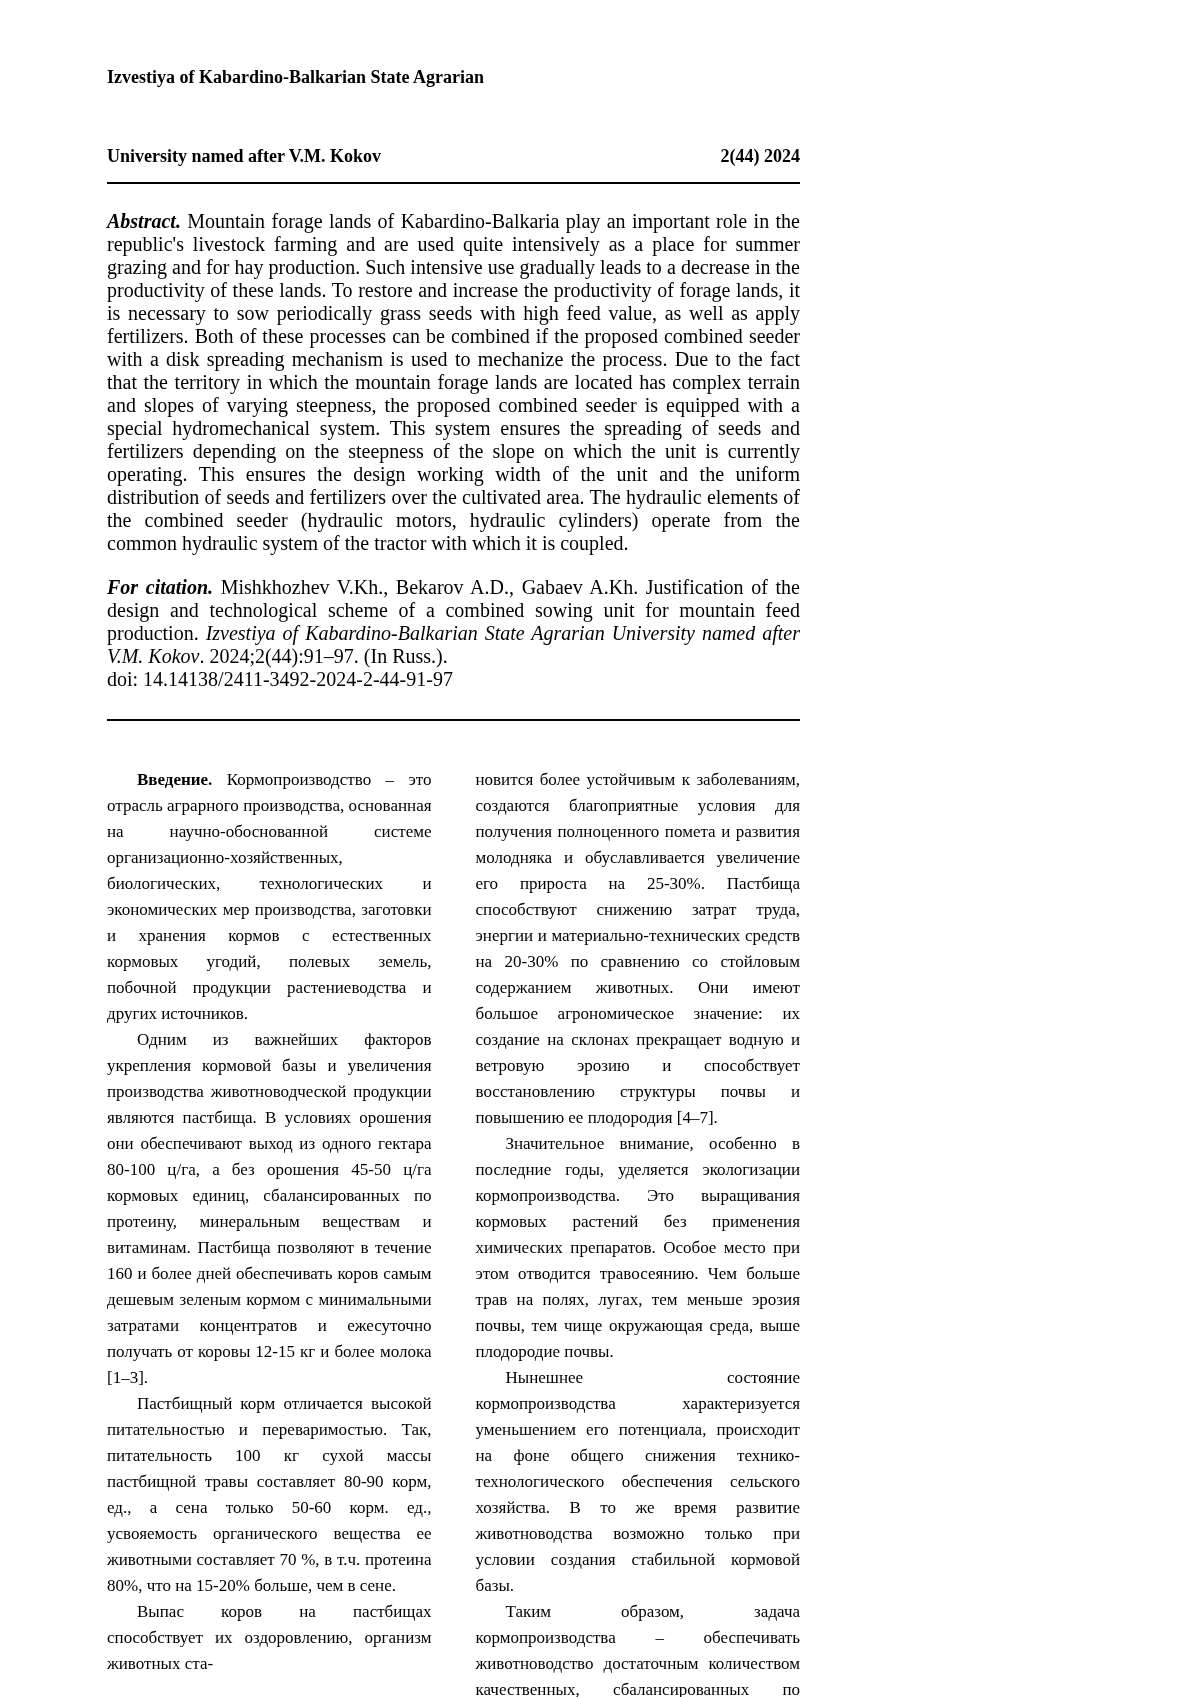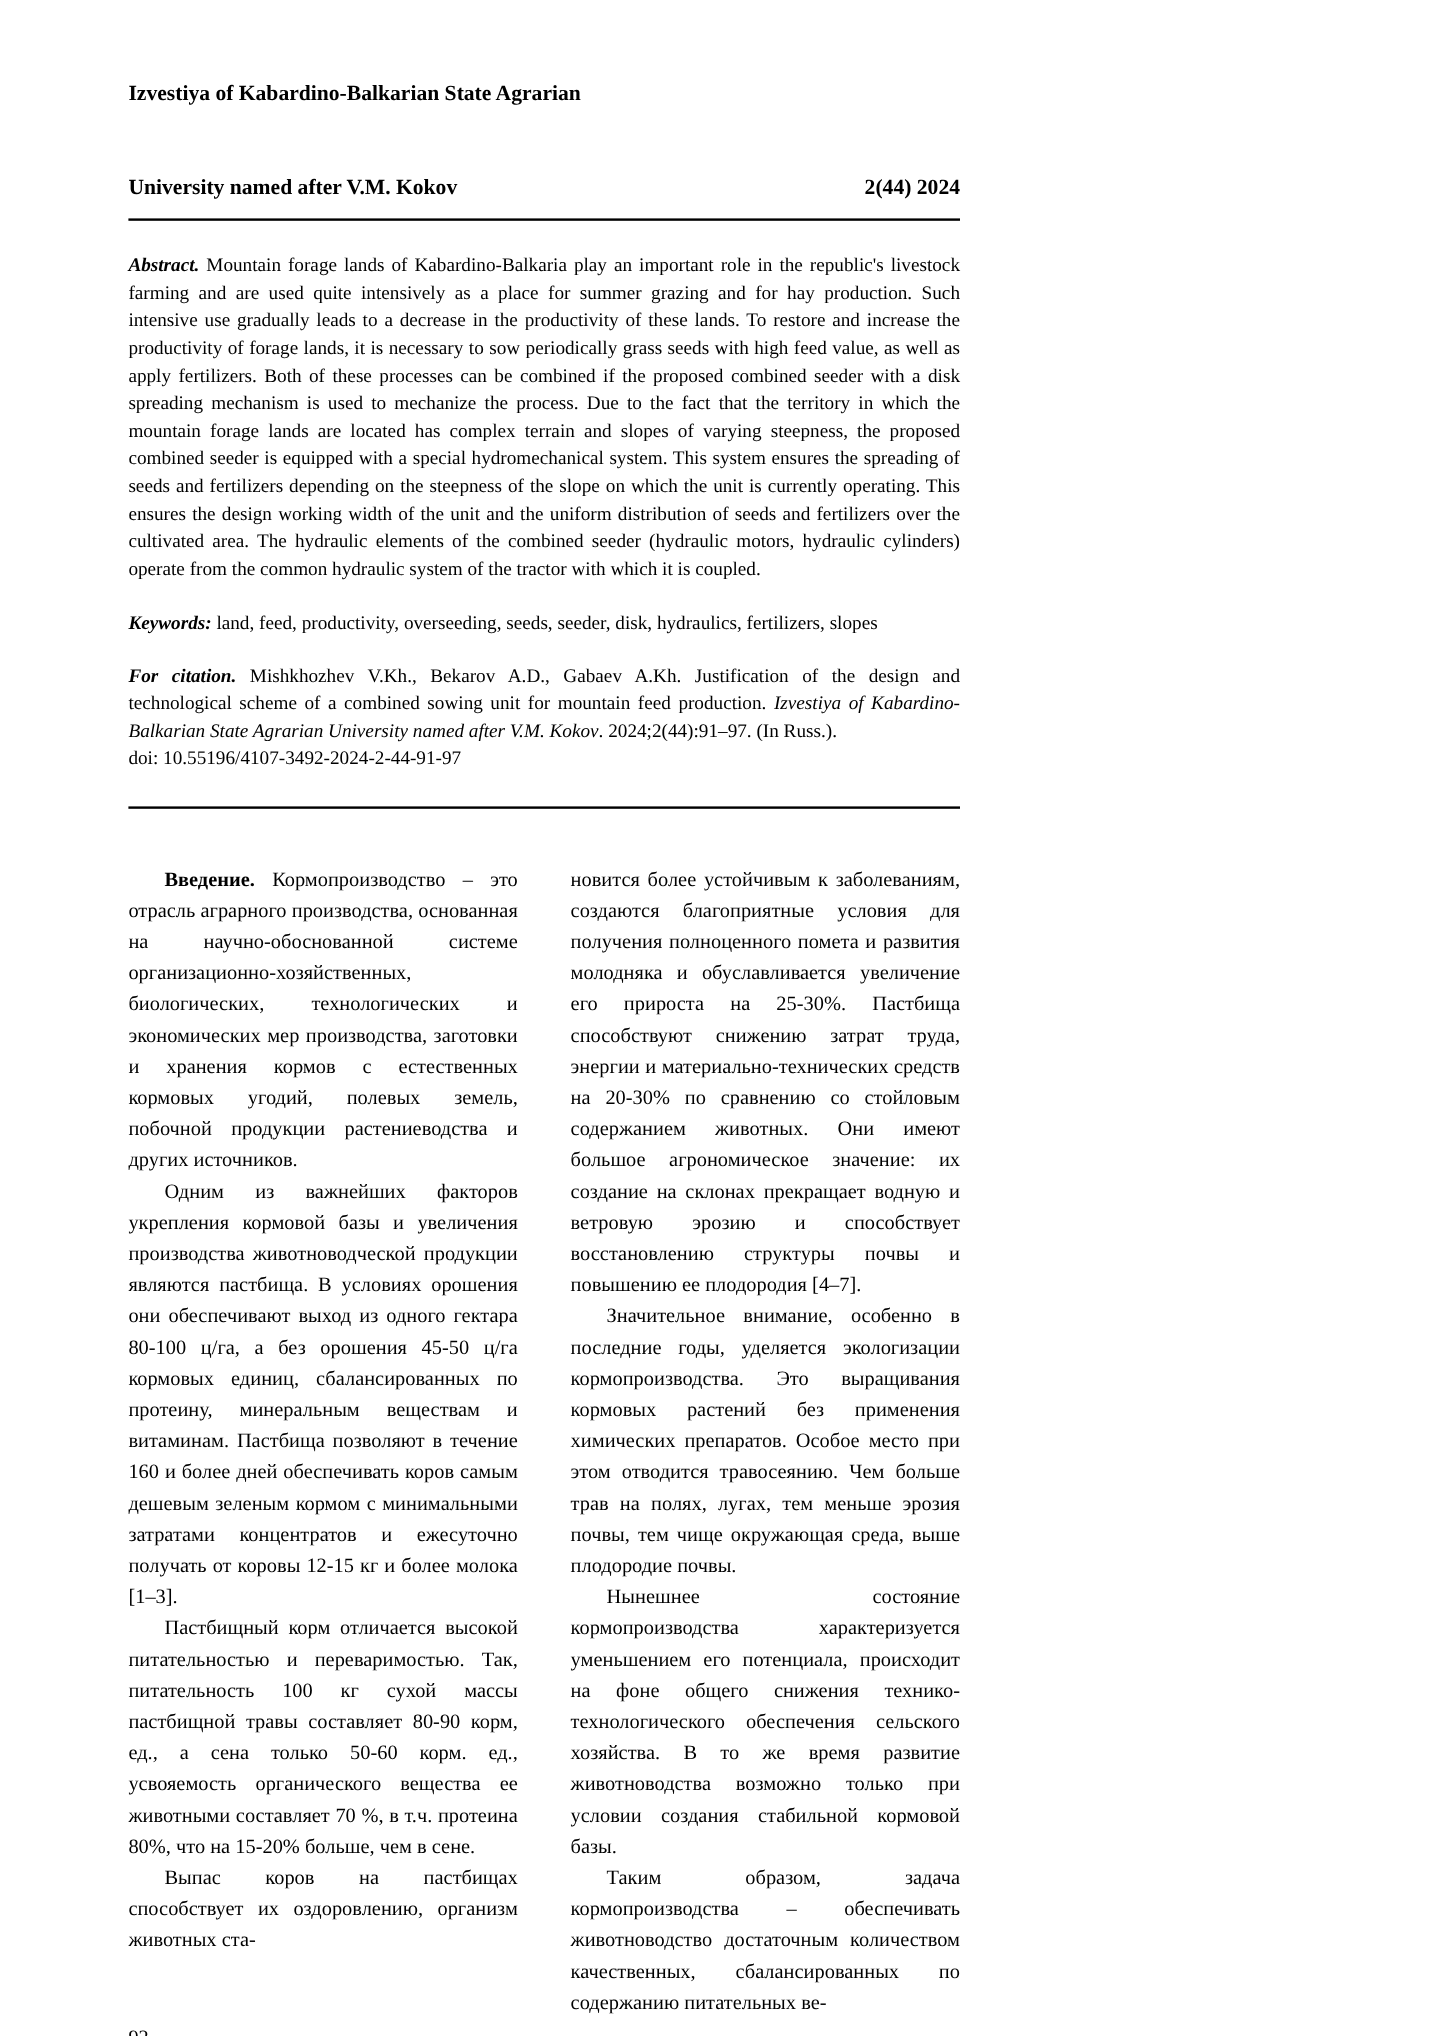--- a/index.html
+++ b/index.html
@@ -16,21 +16,21 @@
   }
   p { margin: 0; }
 
   
   .hdr { font-weight: bold; font-size: 18px; line-height: 31px; }
   .hdr-row { display: flex; justify-content: space-between; align-items: baseline; margin-top: 48px; }
   .rule { border: none; border-top: 2.5px solid #000; margin: 10px 0 0 0; height: 0; }
   .rule2 { border: none; border-top: 2px solid #000; margin: 28px 0 0 0; height: 0; }
 
   
-  .meta { font-size: 16px; line-height: 23px; }
+  .meta { font-size: 20px; line-height: 23px; }
   .abstract { margin-top: 26px; text-align: justify; }
   .keywords { margin-top: 22px; text-align: justify; }
   .citation { margin-top: 21px; text-align: justify; }
   .bi { font-weight: bold; font-style: italic; }
 
   
   .columns { display: flex; gap: 44px; margin-top: 46px; font-size: 17px; line-height: 26px; }
   .col { flex: 1; min-width: 0; text-align: justify; }
   .para { text-indent: 30px; }
   .para.no-indent { text-indent: 0; }
@@ -48,24 +48,23 @@
     <div class="hdr hdr-row">
       <span>University named after V.M. Kokov</span>
       <span>2(44) 2024</span>
     </div>
     <hr class="rule">
   </header>
 
   <section class="meta">
     <p class="abstract"><span class="bi">Abstract.</span><span> Mountain forage lands of Kabardino-Balkaria play an important role in the republic's livestock farming and are used quite intensively as a place for summer grazing and for hay production. Such intensive use gradually leads to a decrease in the productivity of these lands. To restore and increase the productivity of forage lands, it is necessary to sow periodically grass seeds with high feed value, as well as apply fertilizers. Both of these processes can be combined if the proposed combined seeder with a disk spreading mechanism is used to mechanize the process. Due to the fact that the territory in which the mountain forage lands are located has complex terrain and slopes of varying steepness, the proposed combined seeder is equipped with a special hydromechanical system. This system ensures the spreading of seeds and fertilizers depending on the steepness of the slope on which the unit is currently operating. This ensures the design working width of the unit and the uniform distribution of seeds and fertilizers over the cultivated area. The hydraulic elements of the combined seeder (hydraulic motors, hydraulic cylinders) operate from the common hydraulic system of the tractor with which it is coupled.</span></p>
 
-    <p class="keywords"><span class="bi">Keywords:</span><span> land, feed, productivity, overseeding, seeds, seeder, disk, hydraulics, fertilizers, slopes</span></p>
 
     <p class="citation"><span class="bi">For citation.</span><span> Mishkhozhev V.Kh., Bekarov A.D., Gabaev A.Kh. Justification of the design and technological scheme of a combined sowing unit for mountain feed production. </span><i>Izvestiya of Kabardino-Balkarian State Agrarian University named after V.M. Kokov</i><span>. 2024;2(44):91–97. (In Russ.).</span></p>
-    <p class="doi">doi: 10.55196/4107-3492-2024-2-44-91-97</p>
+    <p class="doi">doi: 14.14138/2411-3492-2024-2-44-91-97</p>
 
     <hr class="rule2">
   </section>
 
   <section class="columns">
     <div class="col">
       <p class="para"><span class="lead">Введение.</span><span> Кормопроизводство – это отрасль аграрного производства, основанная на научно-обоснованной системе организационно-хозяйственных, биологических, технологических и экономических мер производства, заготовки и хранения кормов с естественных кормовых угодий, полевых земель, побочной продукции растениеводства и других источников.</span></p>
       <p class="para">Одним из важнейших факторов укрепления кормовой базы и увеличения производства животноводческой продукции являются пастбища. В условиях орошения они обеспечивают выход из одного гектара 80-100 ц/га, а без орошения 45-50 ц/га кормовых единиц, сбалансированных по протеину, минеральным веществам и витаминам. Пастбища позволяют в течение 160 и более дней обеспечивать коров самым дешевым зеленым кормом с минимальными затратами концентратов и ежесуточно получать от коровы 12-15 кг и более молока [1–3].</p>
       <p class="para">Пастбищный корм отличается высокой питательностью и переваримостью. Так, питательность 100 кг сухой массы пастбищной травы составляет 80-90 корм, ед., а сена только 50-60 корм. ед., усвояемость органического вещества ее животными составляет 70 %, в т.ч. протеина 80%, что на 15-20% больше, чем в сене.</p>
       <p class="para">Выпас коров на пастбищах способствует их оздоровлению, организм животных ста-</p>

